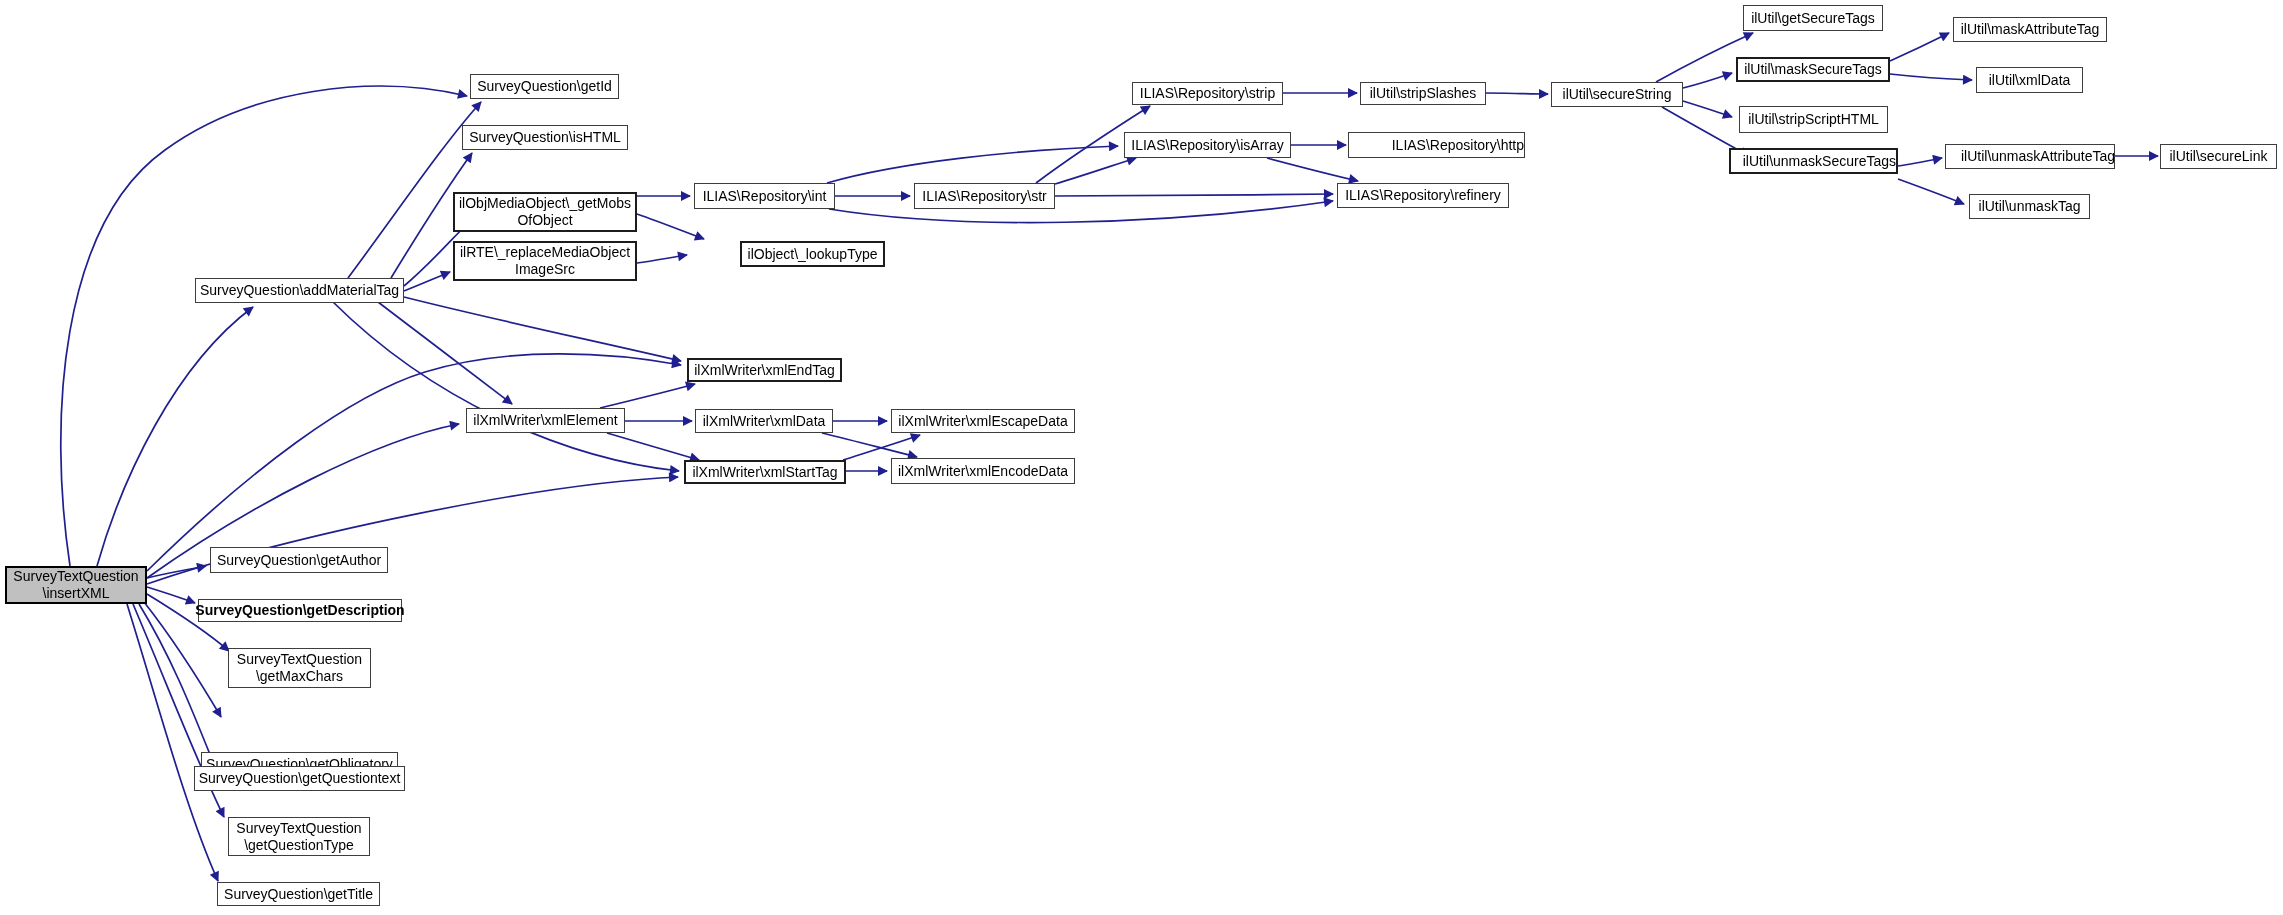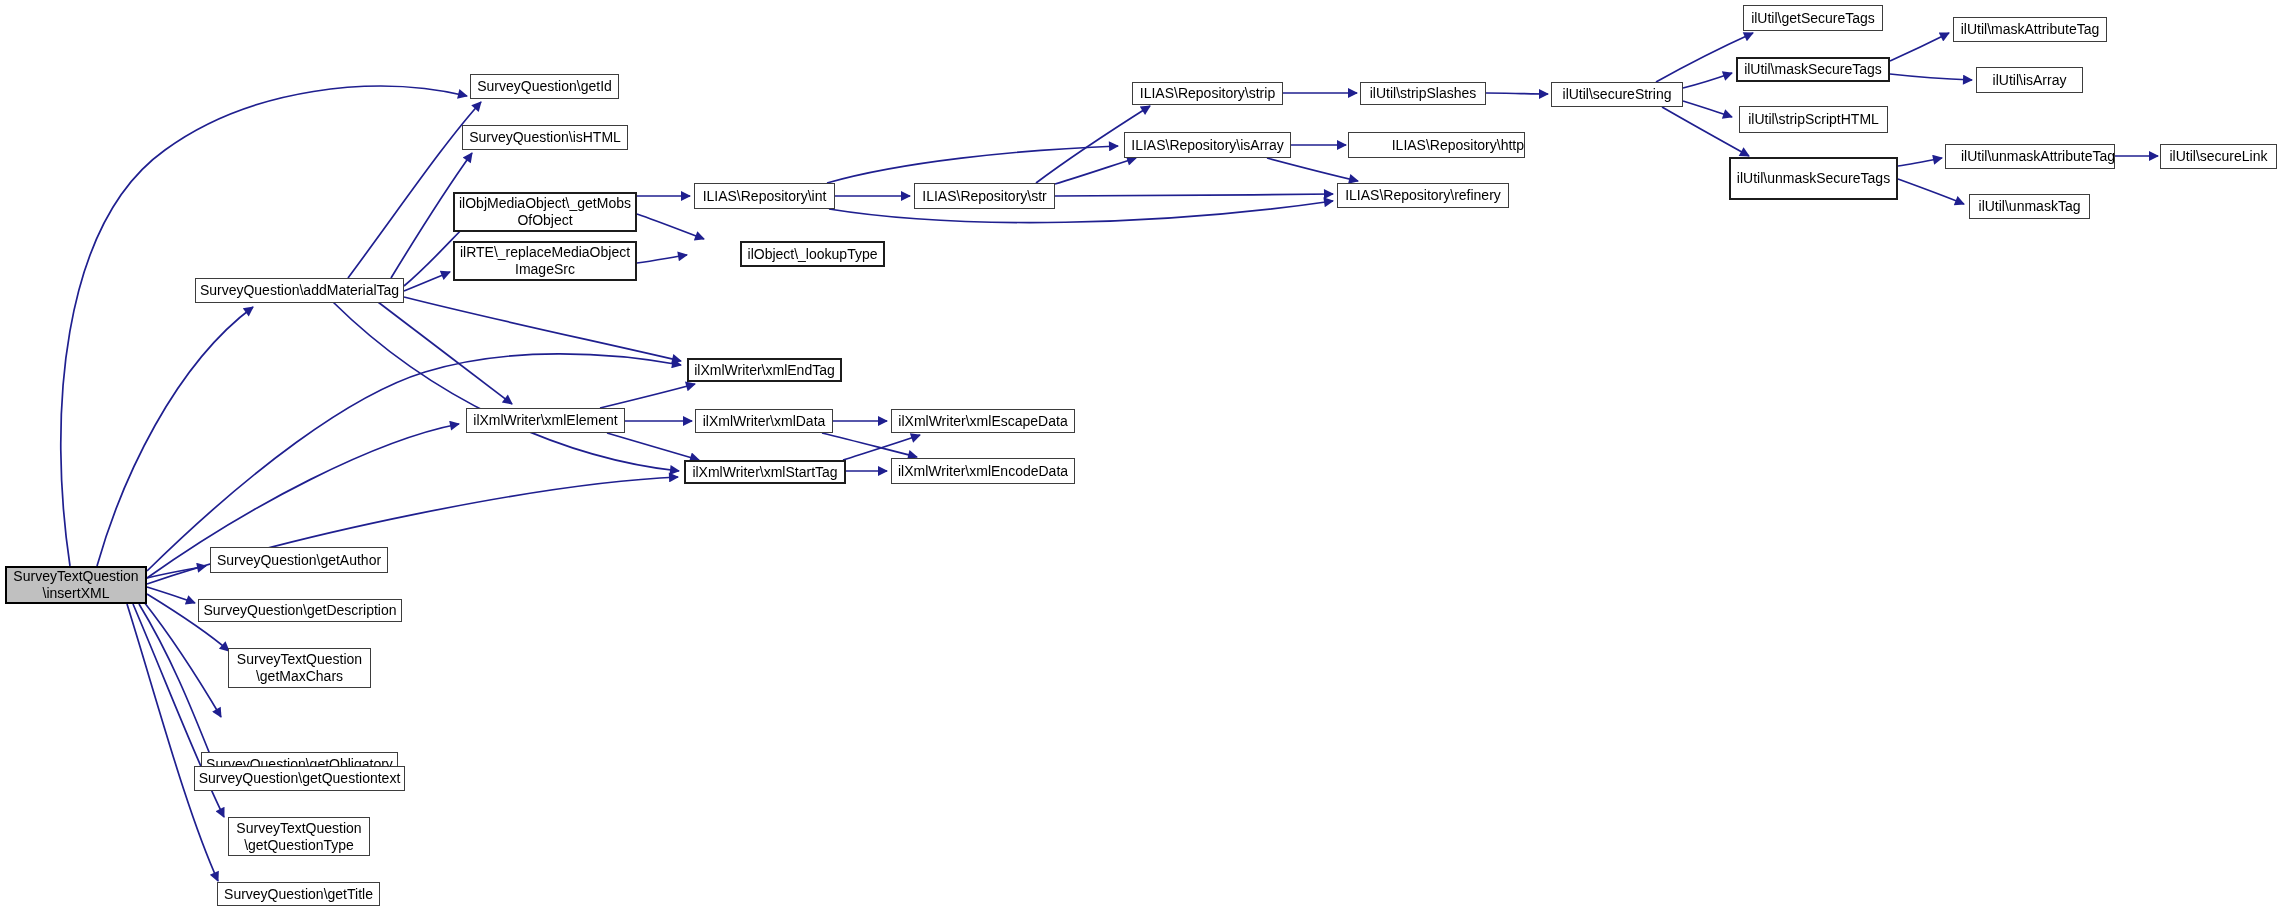--- a/index.html
+++ b/index.html
@@ -160,26 +160,26 @@
       <div class="node" style="left: 1743px; top: 5px; width: 140px; height: 26px;">
         <div class="lbl">ilUtil\getSecureTags</div>
       </div>
       <div class="node bold" style="left: 1736px; top: 57px; width: 154px; height: 25px;">
         <div class="lbl">ilUtil\maskSecureTags</div>
       </div>
       <div class="node" style="left: 1953px; top: 17px; width: 154px; height: 25px;">
         <div class="lbl">ilUtil\maskAttributeTag</div>
       </div>
       <div class="node" style="left: 1976px; top: 67px; width: 107px; height: 26px;">
-        <div class="lbl">ilUtil\isArray</div>
+        <div class="lbl">ilUtil\xmlData</div>
       </div>
       <div class="node" style="left: 1739px; top: 106px; width: 149px; height: 27px;">
         <div class="lbl">ilUtil\stripScriptHTML</div>
       </div>
-      <div class="node bold" style="left: 1729px; top: 157px; width: 169px; height: 43px;">
+      <div class="node bold" style="left: 1729px; top: 148px; width: 169px; height: 26px; align-items: flex-end;">
         <div class="lbl">ilUtil\unmaskSecureTags</div>
       </div>
       <div class="node" style="left: 1945px; top: 144px; width: 170px; height: 25px; padding-left: 16px;">
         <div class="lbl">ilUtil\unmaskAttributeTag</div>
       </div>
       <div class="node" style="left: 2160px; top: 144px; width: 117px; height: 25px;">
         <div class="lbl">ilUtil\secureLink</div>
       </div>
       <div class="node" style="left: 1969px; top: 194px; width: 121px; height: 25px;">
         <div class="lbl">ilUtil\unmaskTag</div>
@@ -198,21 +198,21 @@
       </div>
       <div class="node bold" style="left: 684px; top: 460px; width: 162px; height: 24px;">
         <div class="lbl">ilXmlWriter\xmlStartTag</div>
       </div>
       <div class="node" style="left: 891px; top: 458px; width: 184px; height: 26px;">
         <div class="lbl">ilXmlWriter\xmlEncodeData</div>
       </div>
       <div class="node" style="left: 210px; top: 547px; width: 178px; height: 26px;">
         <div class="lbl">SurveyQuestion\getAuthor</div>
       </div>
-      <div class="node" style="left: 198px; top: 599px; width: 204px; height: 23px;">
+      <div class="node" style="left: 198px; top: 599px; width: 204px; height: 23px; font-weight: bold;">
         <div class="lbl">SurveyQuestion\getDescription</div>
       </div>
       <div class="node" style="left: 228px; top: 648px; width: 143px; height: 40px;">
         <div class="lbl">SurveyTextQuestion</div>
         <div class="lbl">\getMaxChars</div>
       </div>
       <div class="node" style="left: 201px; top: 752px; width: 197px; height: 24px;">
         <div class="lbl">SurveyQuestion\getObligatory</div>
       </div>
       <div class="node" style="left: 194px; top: 766px; width: 211px; height: 25px;">

